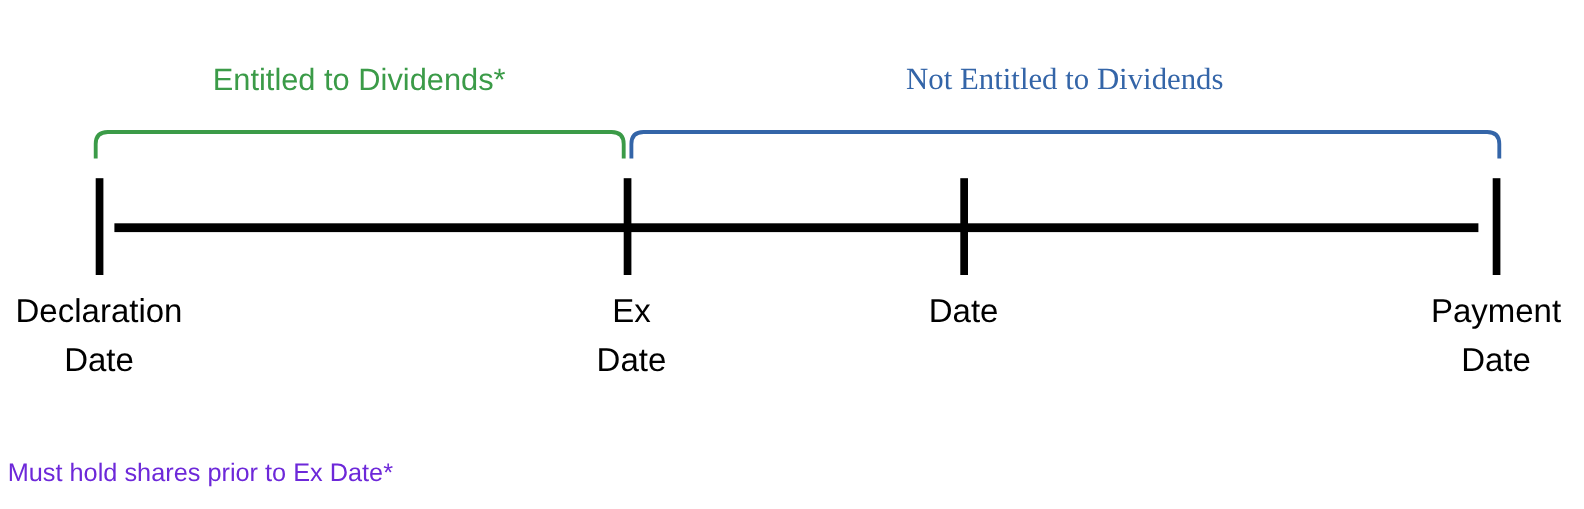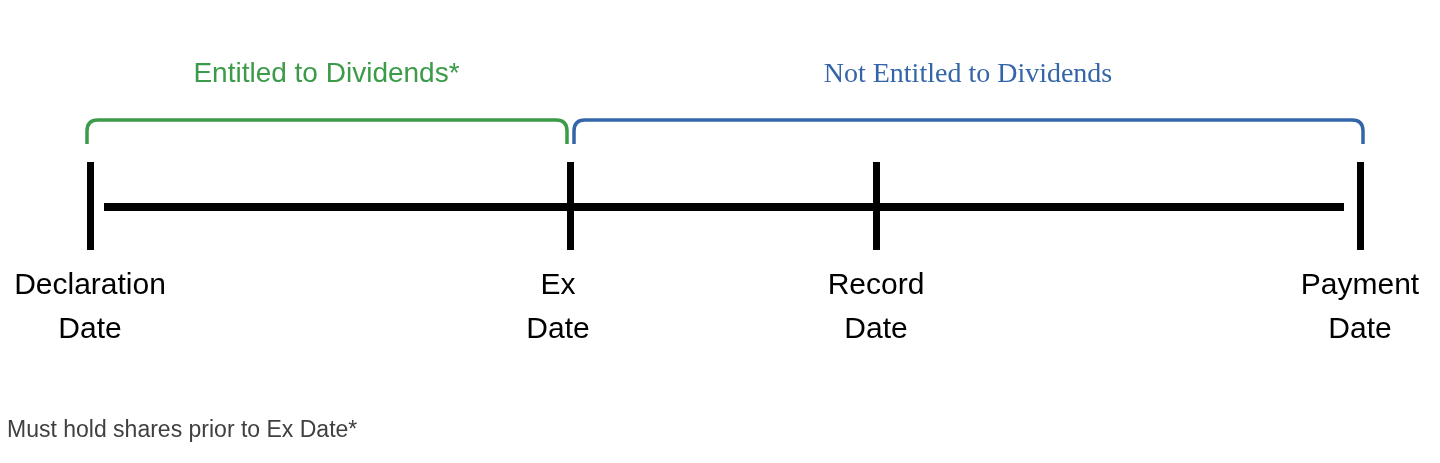--- a/index.html
+++ b/index.html
@@ -50,21 +50,21 @@
     font-size: 30px;
     line-height: 44px;
     color: #000000;
     text-align: center;
   }
   .footnote {
     position: absolute;
     left: 7px;
     top: 416px;
     font-size: 23px;
-    color: #404040;
+    color: #6d28d9;
     white-space: nowrap;
   }
 </style>
 </head>
 <body>
 
 <div class="canvas">
 
   <div class="heading green">Entitled to Dividends*</div>
 
@@ -80,27 +80,26 @@
   <div class="tick" style="left:86.5px"></div>
   <div class="tick" style="left:566.5px"></div>
   <div class="tick" style="left:872.5px"></div>
   <div class="tick" style="left:1356.5px"></div>
 
   <div class="milestone-label" style="left:-25px;width:230px">
     <div>Declaration</div>
     <div>Date</div>
   </div>
 
-  <div class="milestone-label" style="left:458px;width:200px">
+  <div class="milestone-label" style="left:474px;width:200px">
     <div>Ex</div>
     <div>Date</div>
   </div>
 
   <div class="milestone-label" style="left:776px;width:200px">
-    <div>Record</div>
     <div>Date</div>
   </div>
 
   <div class="milestone-label" style="left:1260px;width:200px">
     <div>Payment</div>
     <div>Date</div>
   </div>
 
   <div class="footnote">Must hold shares prior to Ex Date*</div>
 

